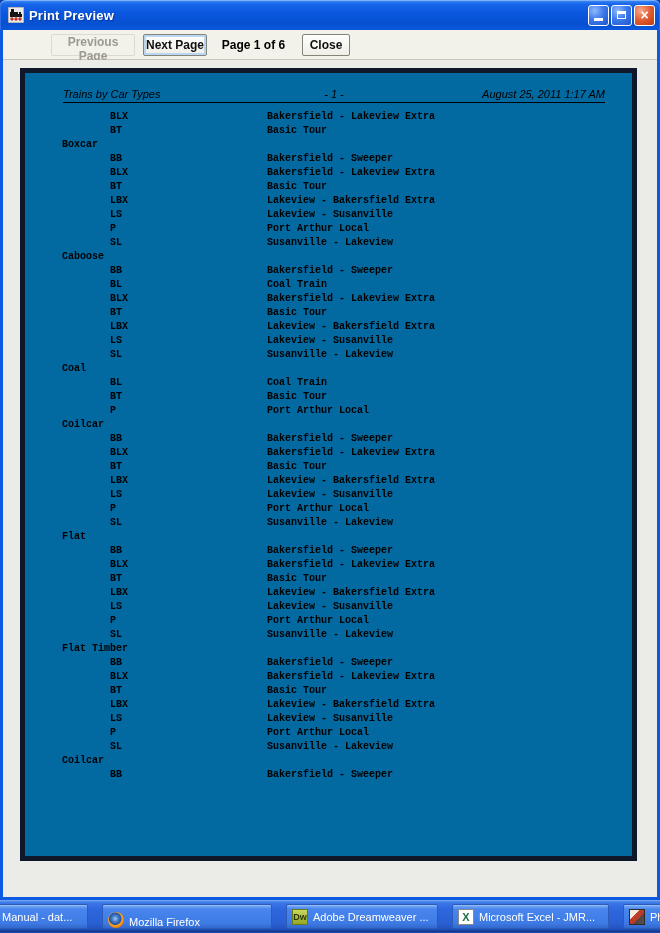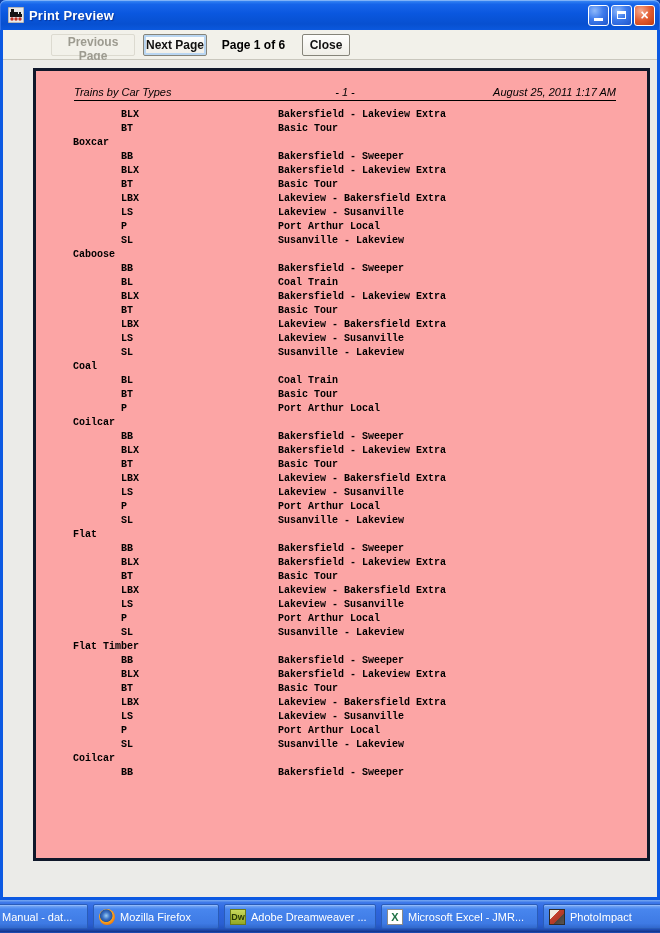--- a/index.html
+++ b/index.html
@@ -32,40 +32,40 @@
   .tb-btn{height:22px;box-sizing:border-box;font-family:"Liberation Sans",sans-serif;
     font-weight:bold;font-size:12px;border-radius:2px;padding:0;}
   .tb-prev{margin-left:8px;width:84px;color:#9D9B90;background:#F2F1EA;border:1px solid #DCDAD0;}
   .tb-next{margin-left:8px;width:64px;color:#111;border:1px solid #85847A;
     background:linear-gradient(#FEFEFD,#EFEEE7);box-shadow:inset 0 0 0 2px #B9D6F2;}
   .tb-page{margin-left:12px;width:69px;text-align:center;font-weight:bold;font-size:12px;color:#000;}
   .tb-close{margin-left:14px;width:48px;color:#111;border:1px solid #85847A;
     background:linear-gradient(#FEFEFD,#EFEEE7);}
 
   .content{position:absolute;left:0;top:30px;right:0;bottom:0;background:#EBEBE8;}
-  .page{position:absolute;left:30px;top:8px;width:617px;height:793px;box-sizing:border-box;
-    background:#fca5a5;border:3px solid #0f172a;}
+  .page{position:absolute;left:17px;top:8px;width:617px;height:793px;box-sizing:border-box;
+    background:#0369a1;border:5px solid #0f172a;}
 
   
   .rpt-header{position:absolute;left:38px;top:12px;width:542px;height:17px;
     border-bottom:1px solid #000;font-style:italic;font-size:11px;color:#000;}
   .h-left{position:absolute;left:0;bottom:2px;}
   .h-center{position:absolute;left:0;right:0;bottom:2px;text-align:center;}
   .h-right{position:absolute;right:0;bottom:2px;}
   .rpt-table{position:absolute;left:37px;top:37px;
     font-family:"Liberation Mono",monospace;font-weight:bold;font-size:10px;
     line-height:14px;color:#000;white-space:nowrap;}
   .row{height:14px;}
   .row span{display:inline-block;vertical-align:top;white-space:pre;}
   .c1{width:48px;} .c2{width:157px;}
 
   
   .taskbar{position:absolute;left:0;top:900px;width:660px;height:33px;overflow:hidden;
     background:linear-gradient(180deg,#77A9F2 0%,#3C77E8 8%,#2E66DE 30%,#2A5FD2 72%,#2152BC 88%,#14368C 96%,#2155C2 100%);
-    display:flex;align-items:center;gap:5px;}
+    display:flex;align-items:center;gap:14px;}
   .task-btn{height:25px;box-sizing:border-box;flex:none;border-radius:2px;
     border:1px solid #2A5CB8;color:#fff;font-size:11px;
     background:linear-gradient(180deg,#7FAFF7 0%,#4886EE 18%,#3E7AE4 80%,#3168CC 100%);
     box-shadow:inset 0 1px 0 #8FB8F8;
     display:flex;align-items:center;gap:5px;padding:0 5px;white-space:nowrap;overflow:hidden;}
   .task-btn.cut-left{border-left:none;border-radius:0 2px 2px 0;padding-left:2px;}
   .task-icon{width:16px;height:16px;flex:none;box-sizing:border-box;}
   .firefox-icon{border-radius:50%;
     background:radial-gradient(circle at 45% 42%,#9CCdf2 0%,#3B72C6 28%,#27559E 46%,#F8A41E 52%,#EE7D10 70%,#C45A0A 86%,#8C3E06 100%);}
   .dreamweaver-icon{background:linear-gradient(#C9D85C,#93A824);border:1px solid #6A7A18;
@@ -173,21 +173,21 @@
           </div>
       </div>
     </div>
   </div>
 </div>
 
 <div class="taskbar" id="taskbar">
     <div class="task-btn cut-left" style="width: 88px;">
       <span>Manual - dat...</span>
     </div>
-    <div class="task-btn" style="width: 126px;">
+    <div class="task-btn" style="width: 170px; align-items: flex-end;">
       <span class="task-icon firefox-icon"></span>
       <span>Mozilla Firefox</span>
     </div>
     <div class="task-btn" style="width: 152px;">
       <span class="task-icon dreamweaver-icon">Dw</span>
       <span>Adobe Dreamweaver ...</span>
     </div>
     <div class="task-btn" style="width: 157px;">
       <span class="task-icon excel-icon">X</span>
       <span>Microsoft Excel - JMR...</span>

